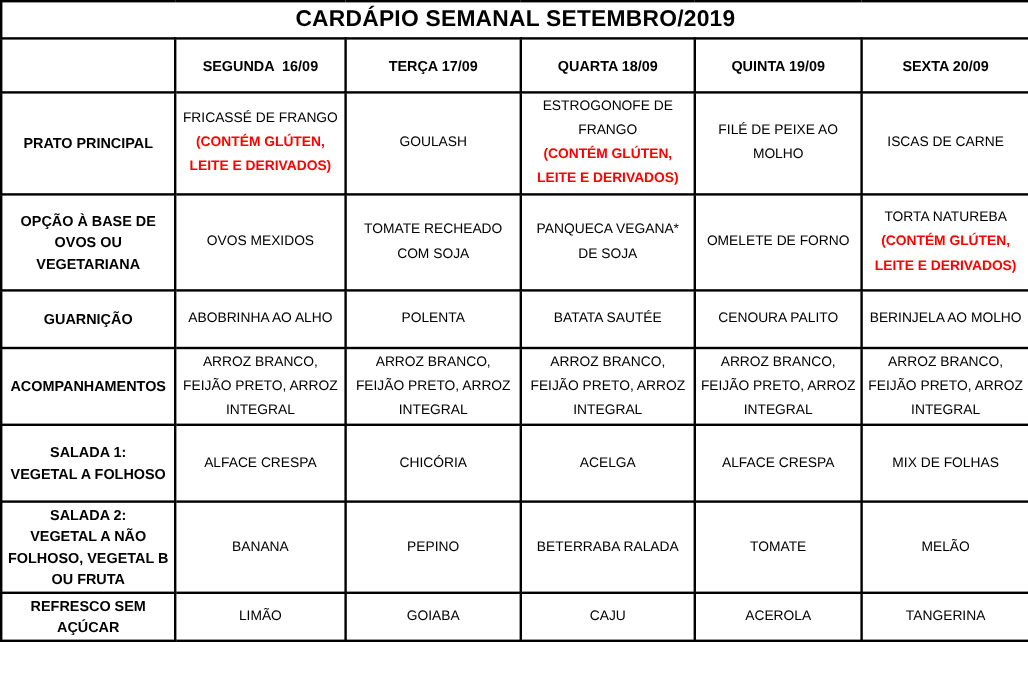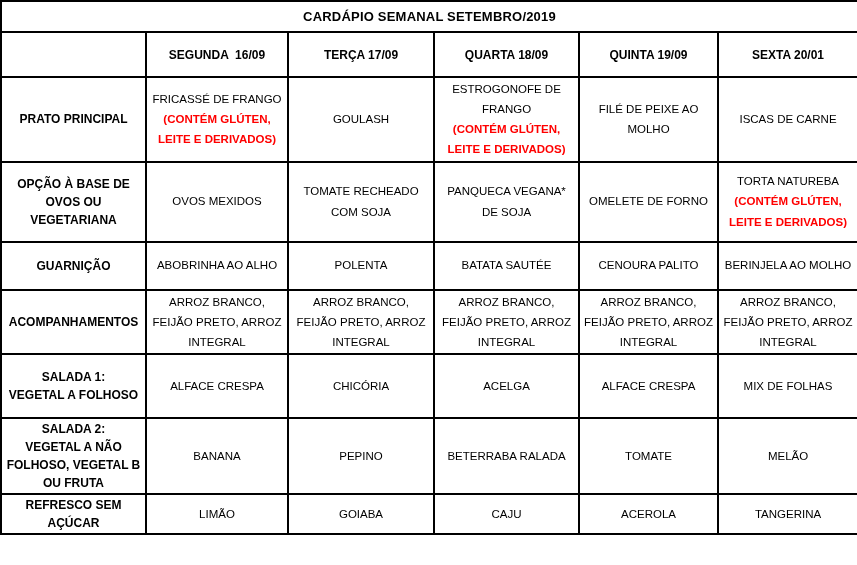--- a/index.html
+++ b/index.html
@@ -14,21 +14,21 @@
   col.c0{width:145px}col.c1{width:142px}col.c2{width:146px}
   col.c3{width:145px}col.c4{width:139px}col.c5{width:140px}
   th,td{
     border:2px solid #000000;
     text-align:center;vertical-align:middle;
     padding:1px 4px;
     white-space:pre-wrap;
     overflow:hidden;
   }
   .title-cell{
-    font-weight:bold;font-size:13px;letter-spacing:.2px;border-radius:11px;
+    font-weight:bold;font-size:19px;letter-spacing:.2px;border-radius:11px;
   }
   th.day{font-weight:bold;font-size:12px;}
   th.rowlabel{font-weight:bold;font-size:12px;line-height:1.5;margin-top:45px;}
   td.cell{font-size:11.5px;line-height:1.75;}
   .allergen{color:#FF0000;font-weight:bold;}
   tr.r-title{height:31px}
   tr.r-days{height:45px}
   tr.r0{height:74px}
   tr.r1{height:80px}
   tr.r2{height:48px}
@@ -53,21 +53,21 @@
   <tbody>
       <tr class="r-title">
     <td class="title-cell" colspan="6">CARDÁPIO SEMANAL SETEMBRO/2019</td>
   </tr>
   <tr class="r-days">
     <th class="day"></th>
     <th class="day">SEGUNDA  16/09</th>
     <th class="day">TERÇA 17/09</th>
     <th class="day">QUARTA 18/09</th>
     <th class="day">QUINTA 19/09</th>
-    <th class="day">SEXTA 20/01</th>
+    <th class="day">SEXTA 20/09</th>
   </tr>
 
   <tr class="r0">
     <th class="rowlabel">PRATO PRINCIPAL</th>
     <td class="cell"><div>FRICASSÉ DE FRANGO</div><div class="allergen">(CONTÉM GLÚTEN, LEITE E DERIVADOS)</div></td>
     <td class="cell"><div>GOULASH</div><div class="allergen"></div></td>
     <td class="cell"><div>ESTROGONOFE DE FRANGO</div><div class="allergen">(CONTÉM GLÚTEN, LEITE E DERIVADOS)</div></td>
     <td class="cell"><div>FILÉ DE PEIXE AO MOLHO</div><div class="allergen"></div></td>
     <td class="cell"><div>ISCAS DE CARNE</div><div class="allergen"></div></td>
   </tr>

